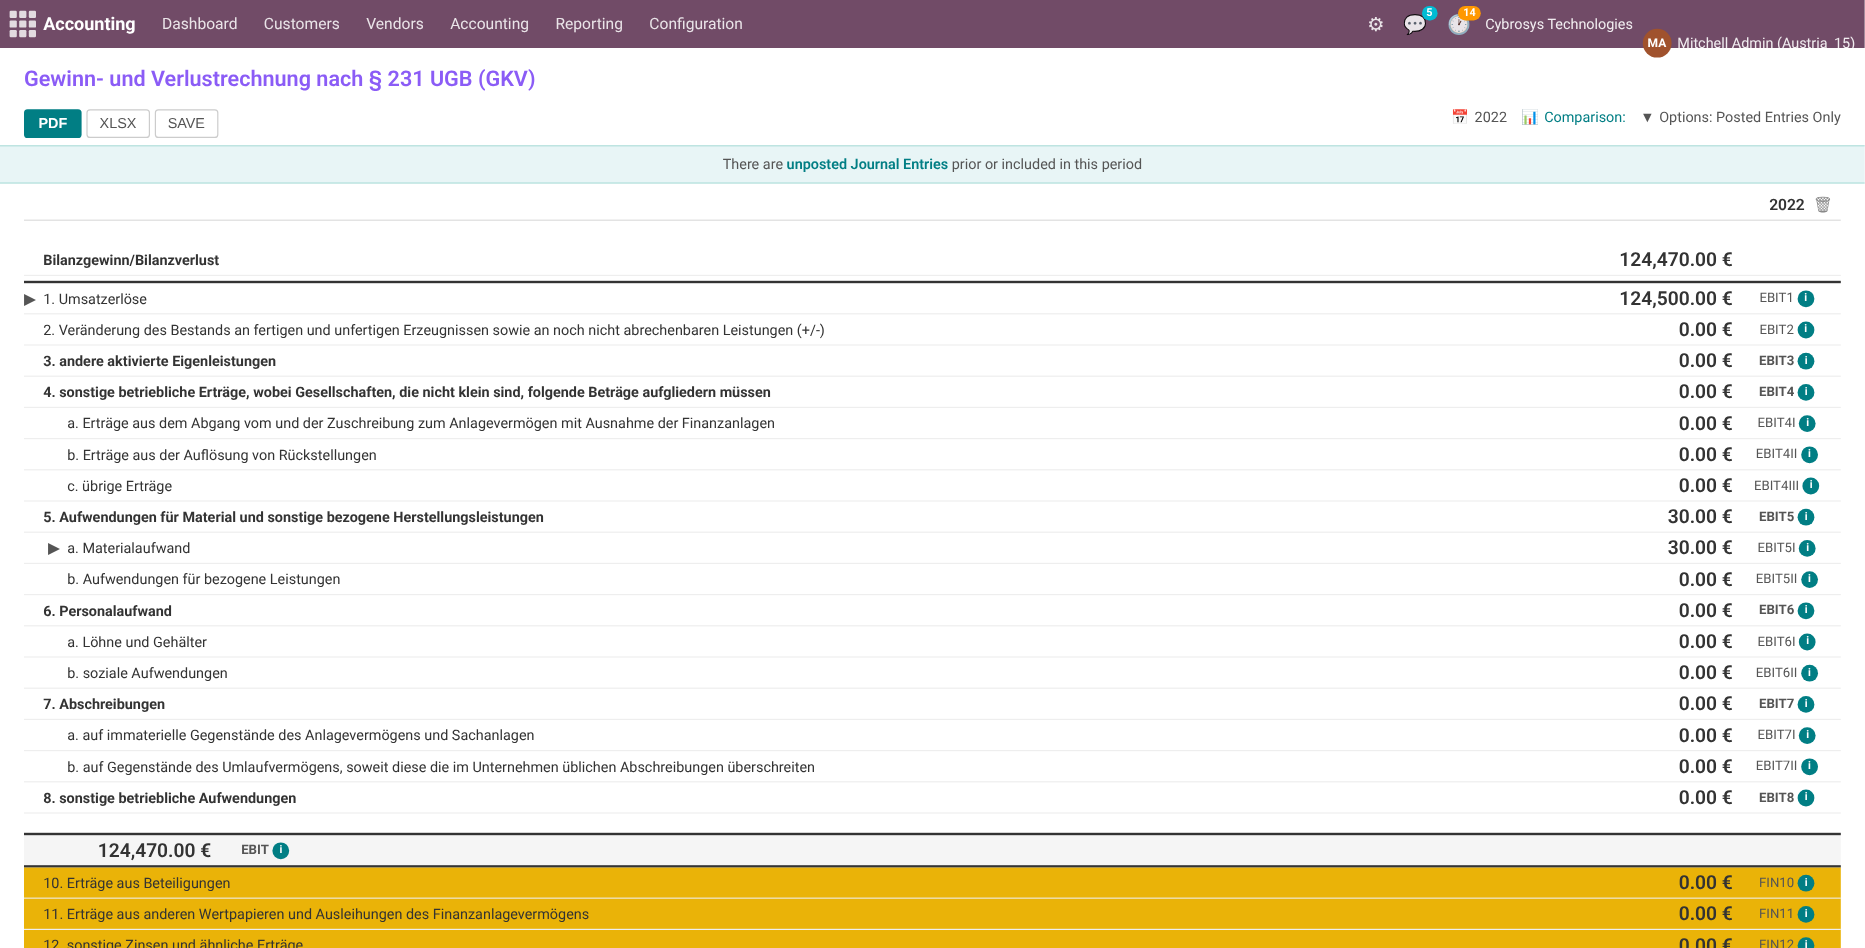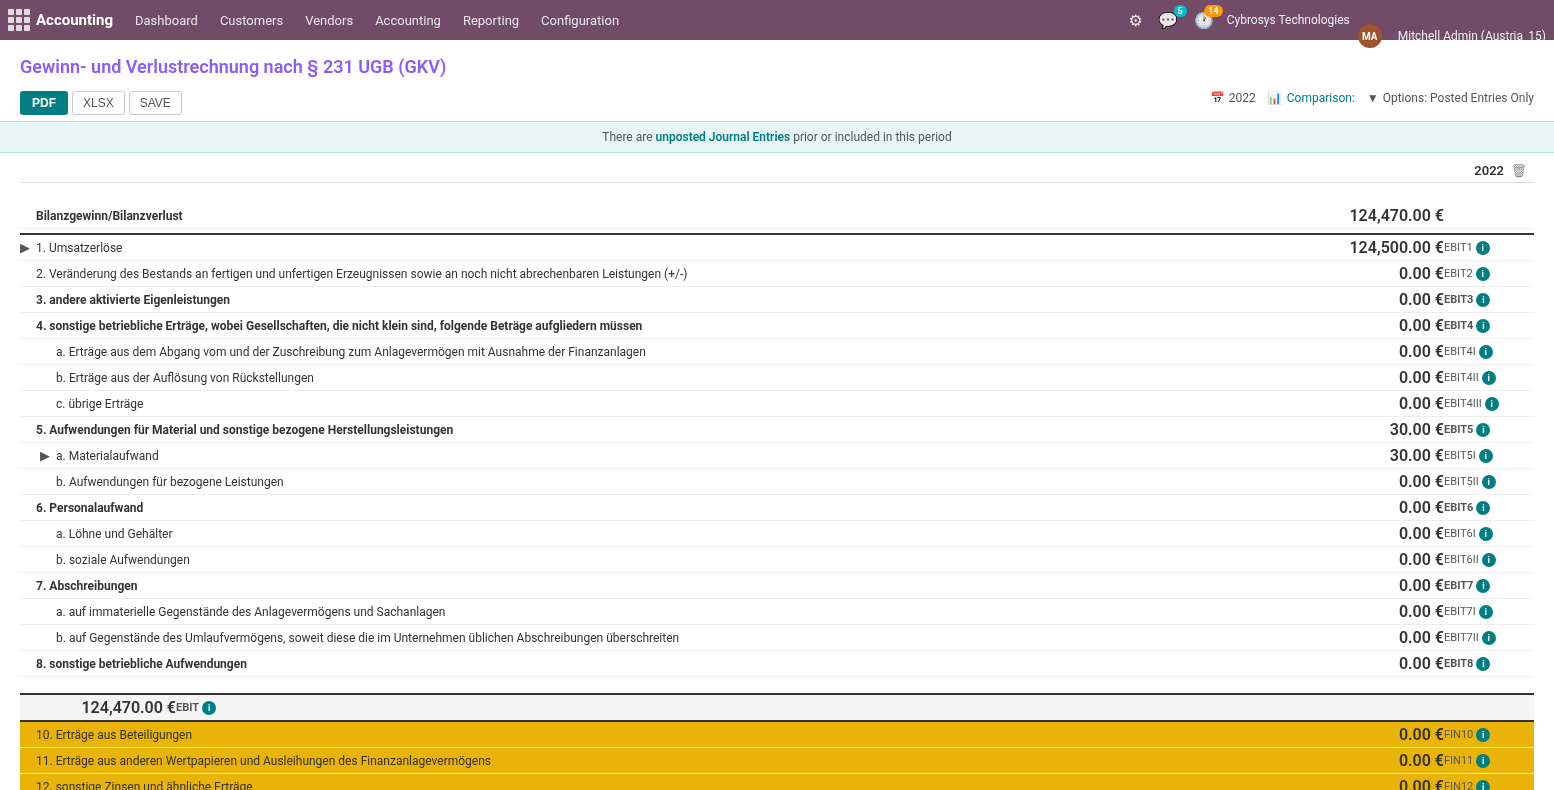--- a/index.html
+++ b/index.html
@@ -51,21 +51,21 @@
       top: -2px; right: -4px;
       background: #00bcd4;
       color: #fff;
       font-size: 9px;
       border-radius: 8px;
       padding: 1px 4px;
       font-weight: 700;
     }
     .nav-badge-orange { background: #ff9800; }
     .nav-company { color: rgba(255,255,255,0.9); font-size: 12px; }
-    .nav-user { display: flex; align-items: center; gap: 16px; color: rgba(255,255,255,0.9); font-size: 12px; margin-top: 32px; }
+    .nav-user { display: flex; align-items: center; gap: 5px; color: rgba(255,255,255,0.9); font-size: 12px; margin-top: 32px; }
     .nav-avatar { width: 24px; height: 24px; border-radius: 50%; background: #a0522d; display: flex; align-items: center; justify-content: center; color: #fff; font-size: 10px; font-weight: 700; }
 
     
     .page-header {
       padding: 16px 20px 8px 20px;
     }
     .page-title { font-size: 18px; font-weight: 600; color: #8b5cf6; }
 
     
     .toolbar {
@@ -165,21 +165,21 @@
     .row-expand { width: 16px; cursor: pointer; color: #555; flex-shrink: 0; }
     .row-label { flex: 1; font-size: 12px; color: #333; }
     .row-amount { min-width: 140px; text-align: right; font-size: 16px; font-weight: 600; }
     .row-code {
       min-width: 90px;
       text-align: right;
       font-size: 11px;
       color: #555;
       display: flex;
       align-items: center;
-      justify-content: flex-start;
+      justify-content: center;
       gap: 3px;
     }
     .row-code .info-icon {
       width: 14px; height: 14px;
       background: #017e84;
       color: #fff;
       border-radius: 50%;
       font-size: 9px;
       display: inline-flex;
       align-items: center;

